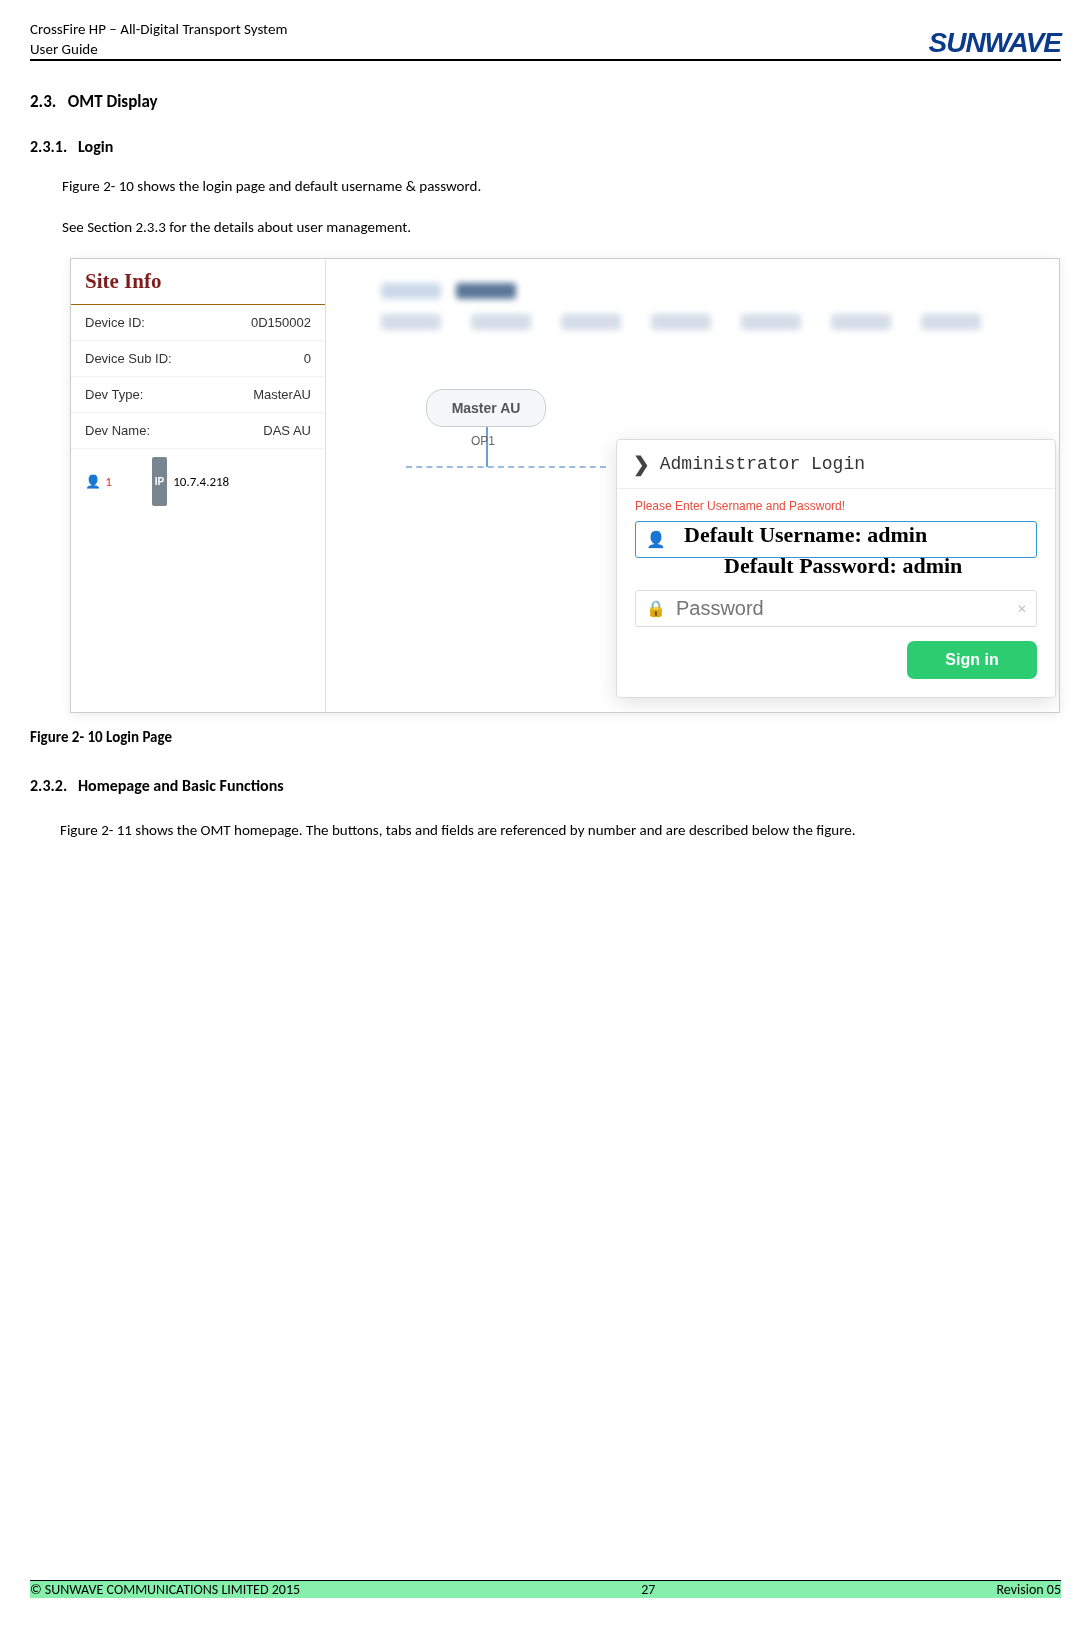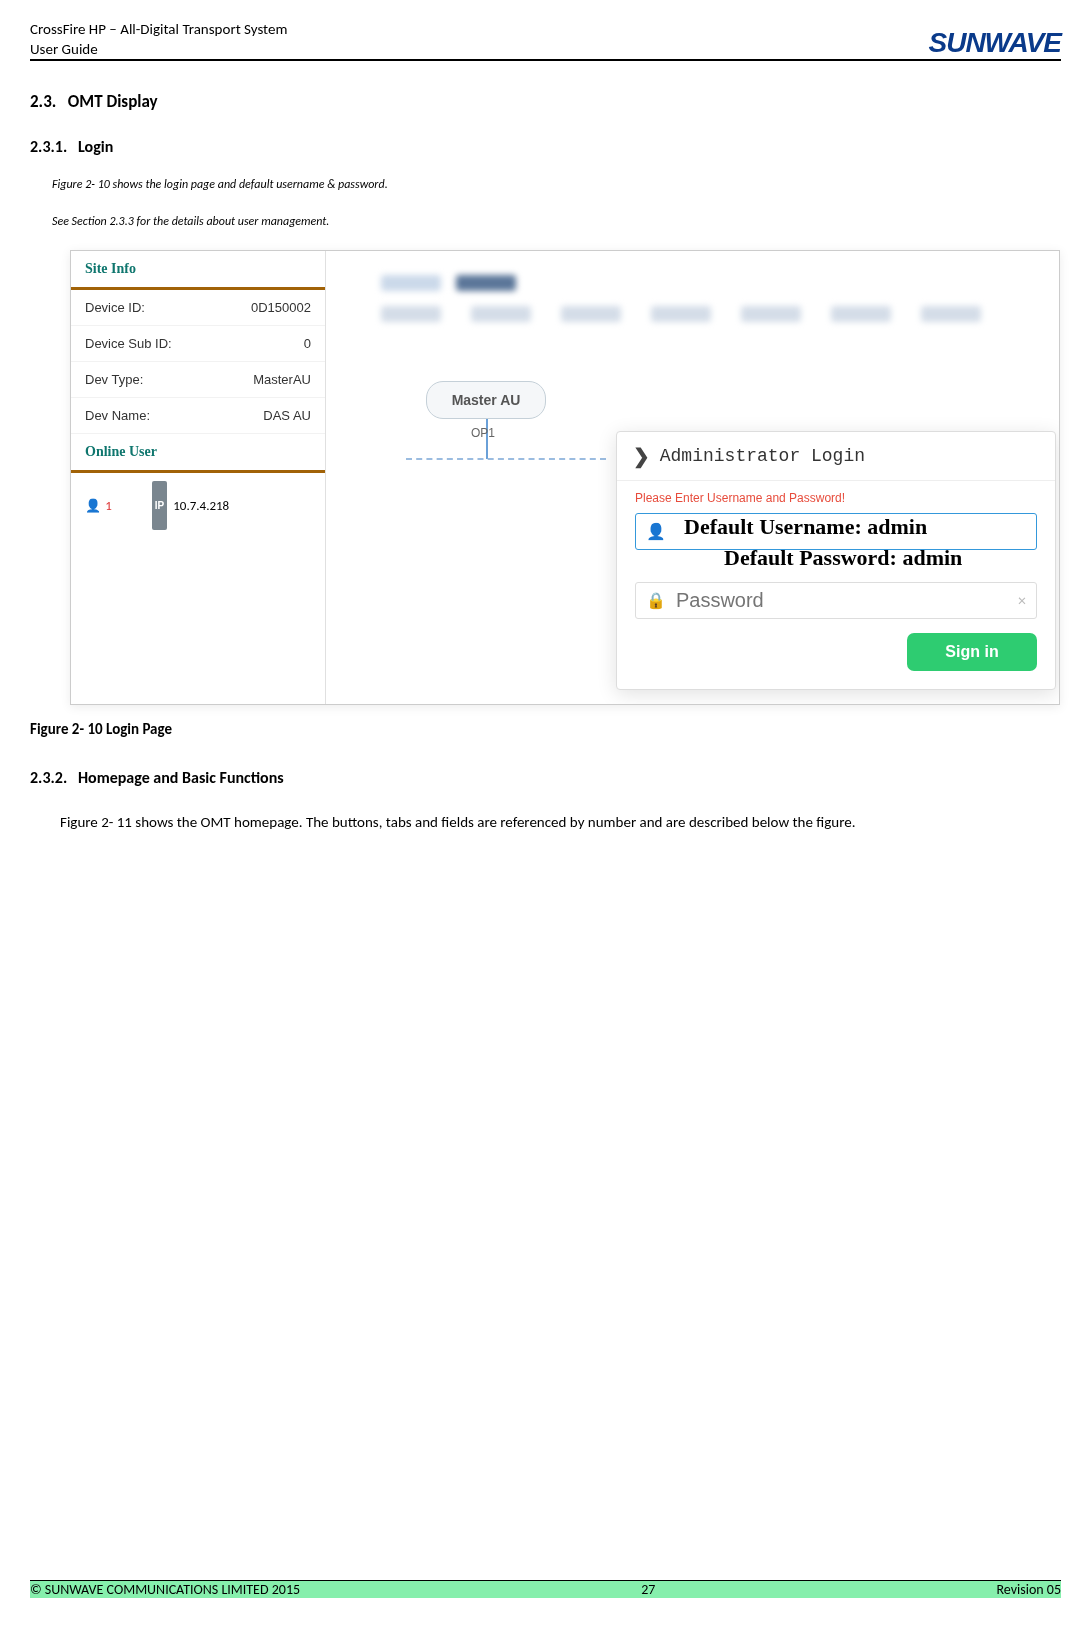--- a/index.html
+++ b/index.html
@@ -3,25 +3,25 @@
 <meta charset="utf-8">
 <style>
 * { margin:0; padding:0; box-sizing:border-box; }
 body { font-family: Calibri, Arial, sans-serif; font-size:15px; color:#000; background:#fff; width:1091px; margin:0 auto; padding:20px 30px; }
 .header { display:flex; justify-content:space-between; align-items:flex-end; border-bottom:2px solid #000; padding-bottom:0; margin-bottom:30px; }
 .header-left { font-size:15px; line-height:1.3; }
 .brand { display:flex; align-items:center; gap:0; }
 .brand-text { font-family: Arial, sans-serif; font-weight:900; font-size:28px; letter-spacing:-1px; color:#0a3a8a; font-style:italic; }
 h2 { font-size:17px; font-weight:bold; margin-bottom:25px; }
 h3 { font-size:16px; font-weight:bold; margin-bottom:20px; }
-p.body { margin-left:22px; margin-bottom:20px; font-size:12px; line-height:1.4;font-style:italic; }
+p.body { margin-left:32px; margin-bottom:20px; font-size:15px; line-height:1.4; }
 .figure-wrap { margin:20px 0 15px 40px; }
 .screenshot { border:1px solid #ccc; background:#fcfcfc; width:990px; height:455px; position:relative; overflow:hidden; box-shadow:0 2px 10px rgba(0,0,0,0.08); }
 .sidebar { position:absolute; left:0; top:0; width:255px; height:100%; border-right:1px solid #e0e0e0; background:#fff; }
-.panel-header { color:#0f766e; font-weight:bold; font-family:"Times New Roman", serif; font-size:14px; padding:10px 14px; border-bottom:3px solid #a16207; }
+.panel-header { color:#7f1d1d; font-weight:bold; font-family:"Times New Roman", serif; font-size:21px; padding:10px 14px; border-bottom:1px solid #a16207; }
 .si-row { display:flex; justify-content:space-between; padding:10px 14px; font-size:13px; color:#333; border-bottom:1px solid #f2f2f2; font-family:Arial,sans-serif; }
 .online-row { display:flex; align-items:center; padding:8px 14px; font-size:13px; }
 .online-user-icon { color:#d33; margin-right:4px; font-size:13px; }
 .ip-icon { display:inline-block; background:#7a868f; color:#fff; font-size:10px; font-weight:bold; padding:19px 3px; border-radius:2px; margin-right:6px; margin-left:40px; font-family:Arial,sans-serif; }
 .main-area { position:absolute; left:255px; top:0; right:0; height:100%; background:#fff; }
 .blur-bar { position:absolute; top:24px; left:55px; width:60px; height:16px; background:#cbd9ea; border-radius:3px; filter:blur(3px); }
 .blur-bar.b2 { left:130px; background:#5b7699; }
 .blur-row2 { position:absolute; top:55px; left:55px; right:20px; height:16px; display:flex; gap:30px; }
 .blur-row2 span { display:inline-block; width:60px; height:16px; background:#d4dde8; border-radius:3px; filter:blur(3px); }
 .node-box { position:absolute; top:130px; left:100px; width:120px; height:38px; border:1px solid #c5d0d8; border-radius:17px; background:#f5f7f9; display:flex; align-items:center; justify-content:center; font-weight:bold; font-size:14px; color:#555; font-family:Arial,sans-serif; }
@@ -84,21 +84,20 @@
       <span>0</span>
     </div>
     <div class="si-row">
       <span>Dev Type:</span>
       <span>MasterAU</span>
     </div>
     <div class="si-row">
       <span>Dev Name:</span>
       <span>DAS AU</span>
     </div>
-    <div class="panel-header">Online User</div>
     <div class="online-row">
       <span class="online-user-icon">👤</span>
       <span style="color:#d33;">1</span>
       <span class="ip-icon">IP</span>
       <span>10.7.4.218</span>
     </div>
   </div>
   <div class="main-area">
     <div class="blur-bar"></div>
     <div class="blur-bar b2"></div>

